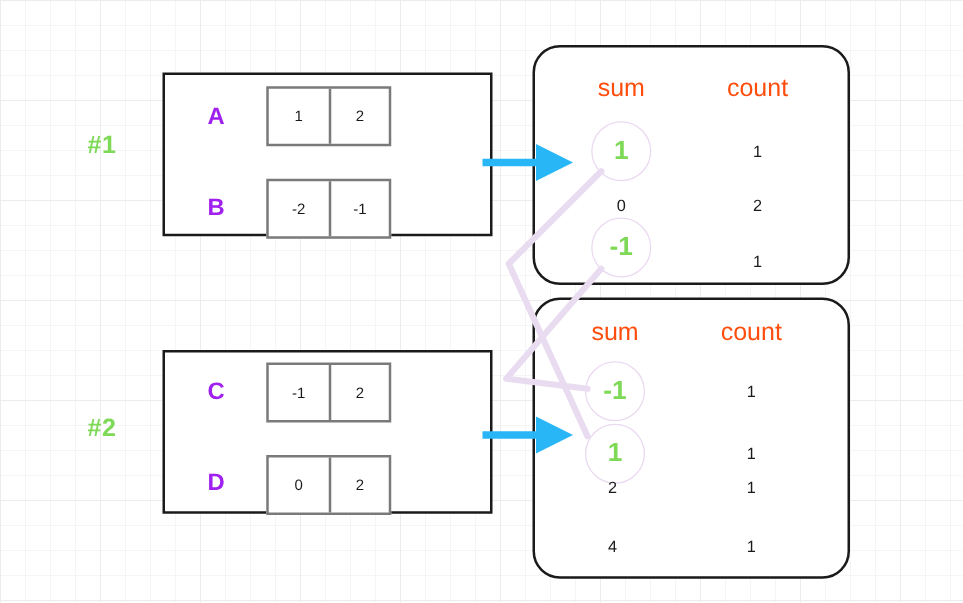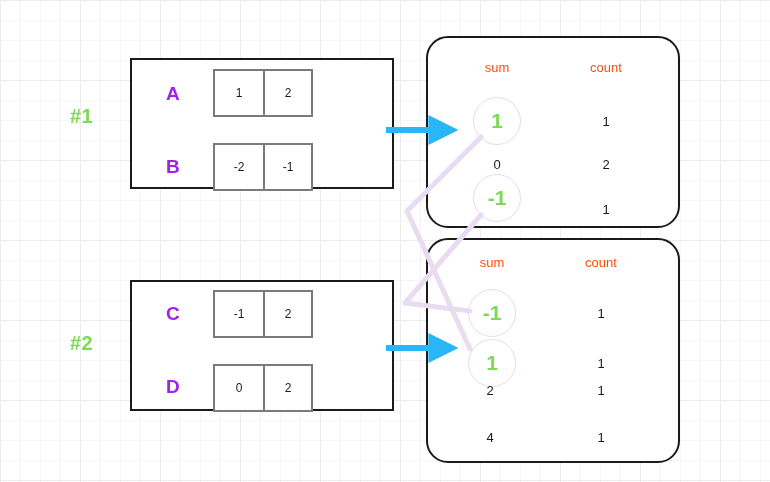--- a/index.html
+++ b/index.html
@@ -71,21 +71,21 @@
   .table-box {
     position: absolute;
     border: 2px solid #1a1a1a;
     border-radius: 22px;
     background: #ffffff;
     box-sizing: border-box;
   }
   .th {
     position: absolute;
     color: #ff4d0d;
-    font-size: 13px;
+    font-size: 20px;
     text-align: center;
     transform: translateX(-50%);
     white-space: nowrap;
   }
   .tv {
     position: absolute;
     font-size: 13px;
     color: #1a1a1a;
     text-align: center;
     transform: translate(-50%, -50%);

